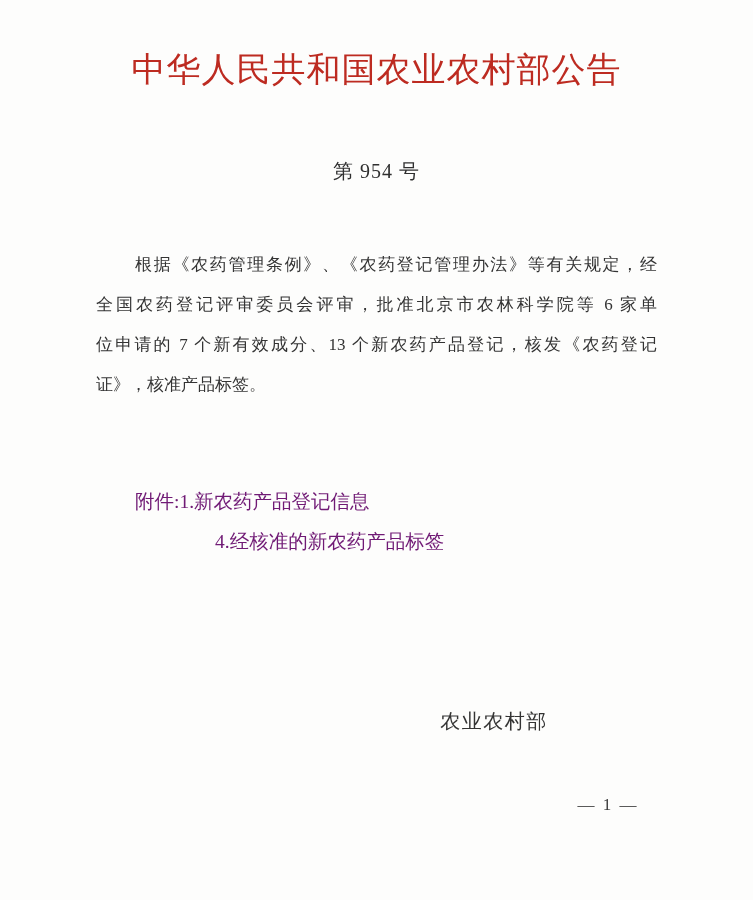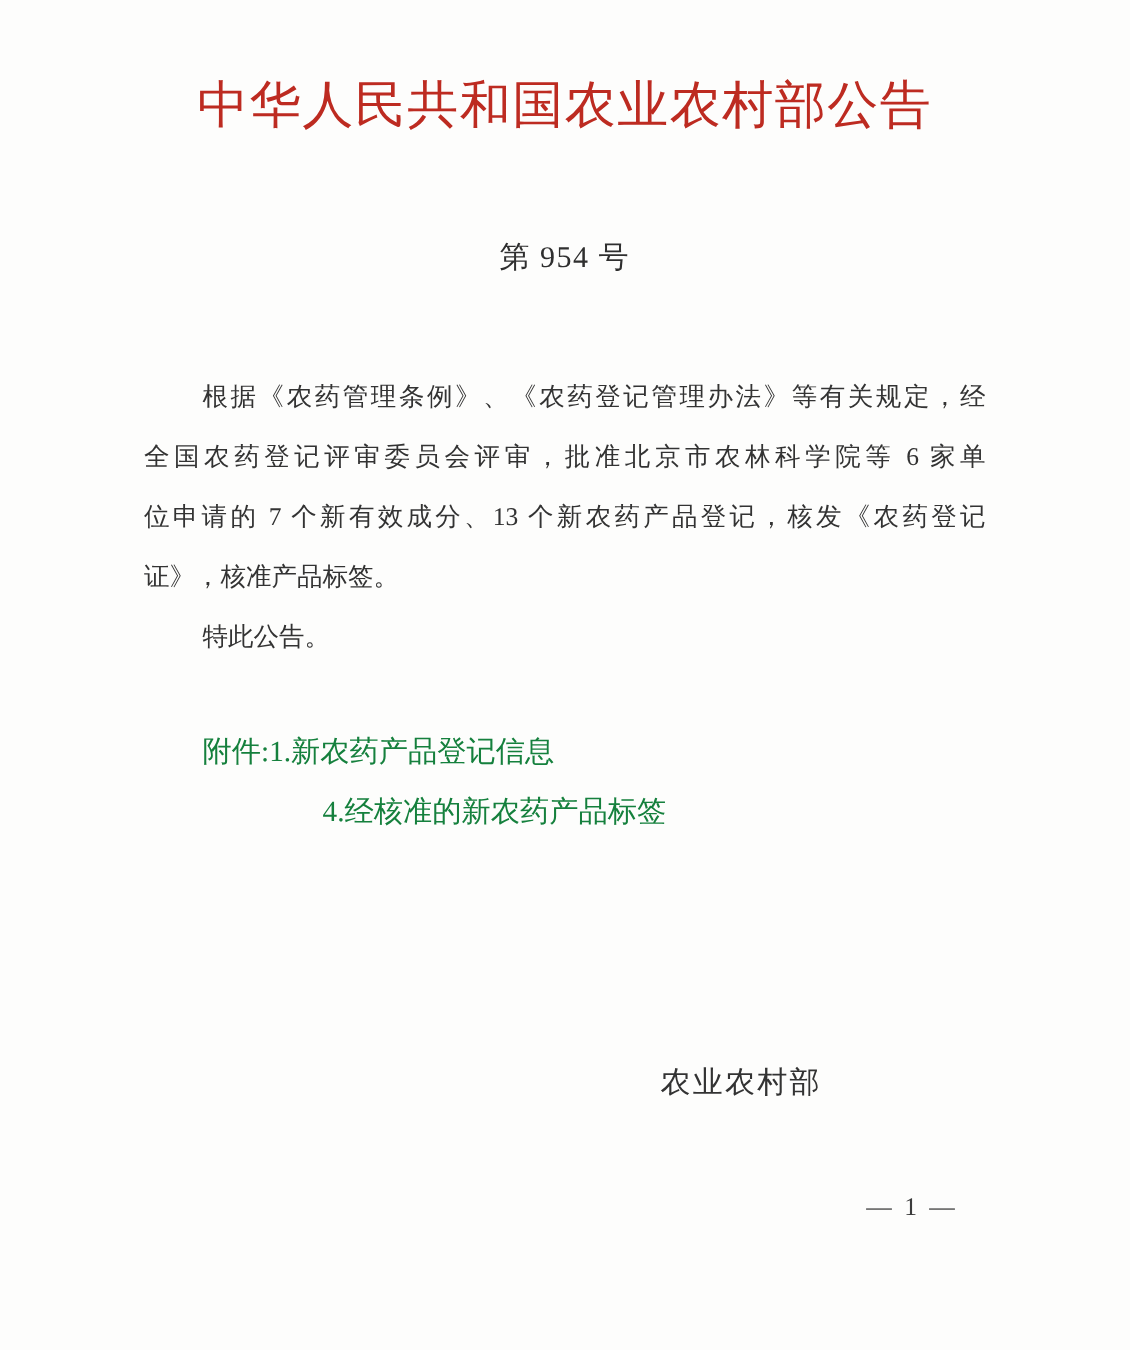--- a/index.html
+++ b/index.html
@@ -55,21 +55,21 @@
     text-align-last: justify;
   }
   .bline.indent1 { text-indent: 39px; }
   .attach {
     position: absolute;
     left: 96px;
     top: 482px;
     width: 561px;
     font-size: 19.5px;
     line-height: 40px;
-    color: #15803d;
+    color: #701a75;
   }
   .aline.a1 { padding-left: 39px; }
   .aline.a2 { padding-left: 119px; }
   .sig-issuer {
     position: absolute;
     top: 688px;
     left: 404px;
     width: 180px;
     text-align: center;
     font-size: 20px;
@@ -105,21 +105,20 @@
 
   <div class="title">中华人民共和国农业农村部公告</div>
 
   <div class="doc-no">第 954 号</div>
 
   <div class="body-block">
     <div class="bline full indent1">根据《农药管理条例》、《农药登记管理办法》等有关规定，经</div>
     <div class="bline full">全国农药登记评审委员会评审，批准北京市农林科学院等 6 家单</div>
     <div class="bline full">位申请的 7 个新有效成分、13 个新农药产品登记，核发《农药登记</div>
     <div class="bline">证》，核准产品标签。</div>
-    <div class="bline indent1">特此公告。</div>
   </div>
 
   <div class="attach">
     <div class="aline a1">附件:1.新农药产品登记信息</div>
     <div class="aline a2">4.经核准的新农药产品标签</div>
   </div>
 
   <div class="sig-issuer">农业农村部</div>
 
 

